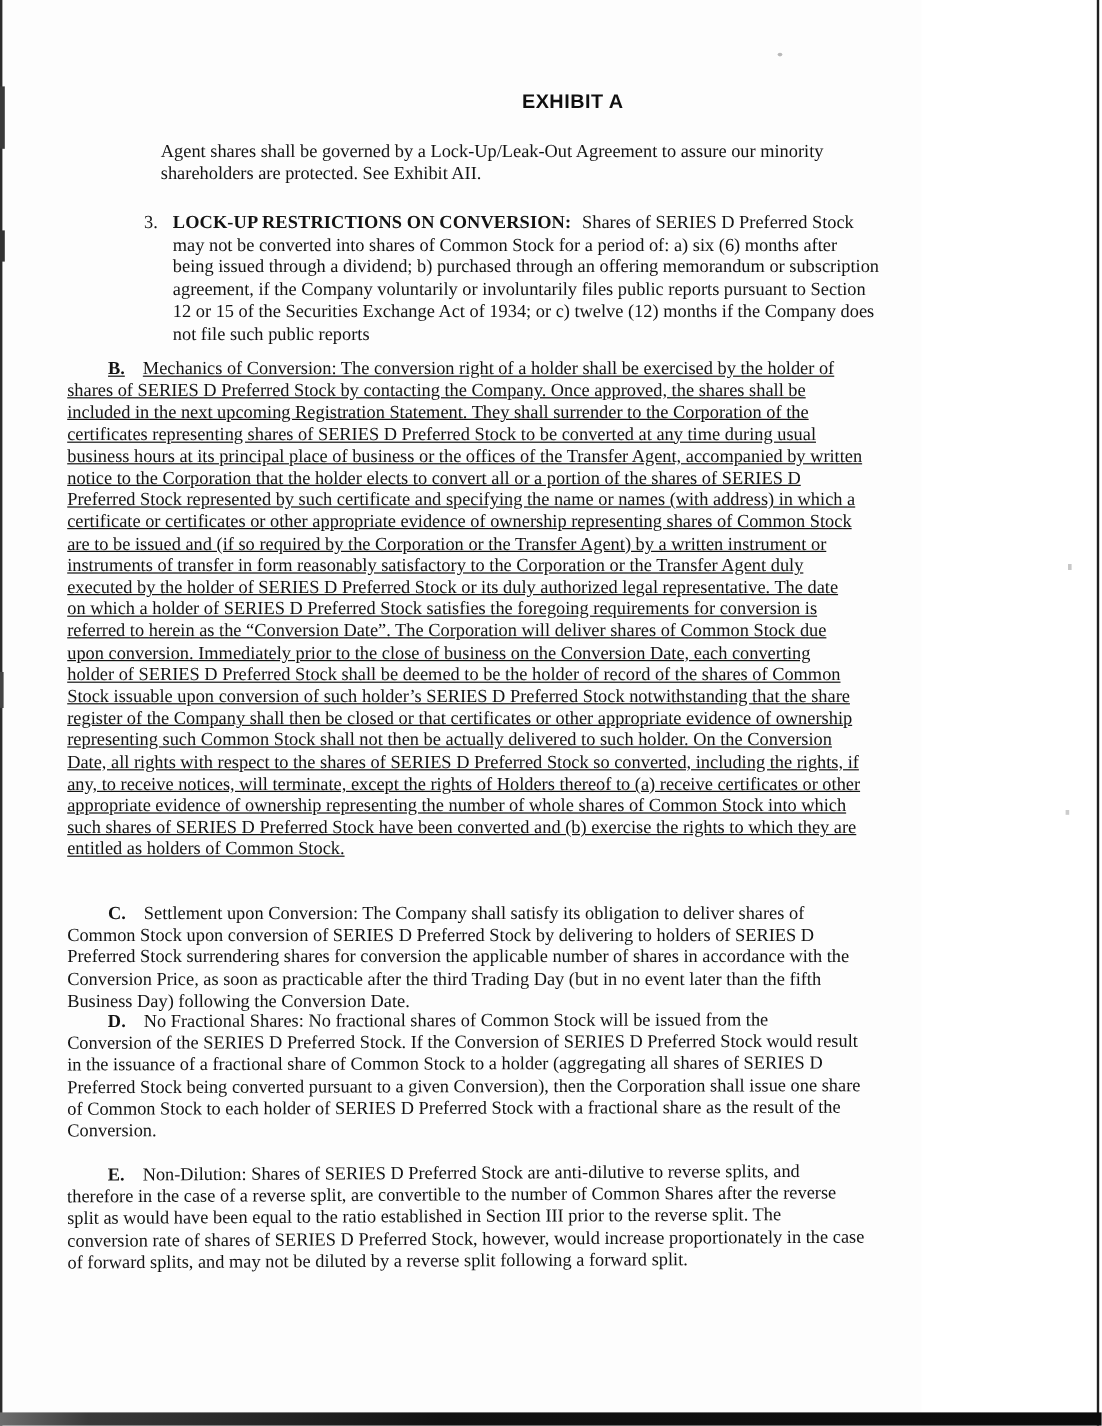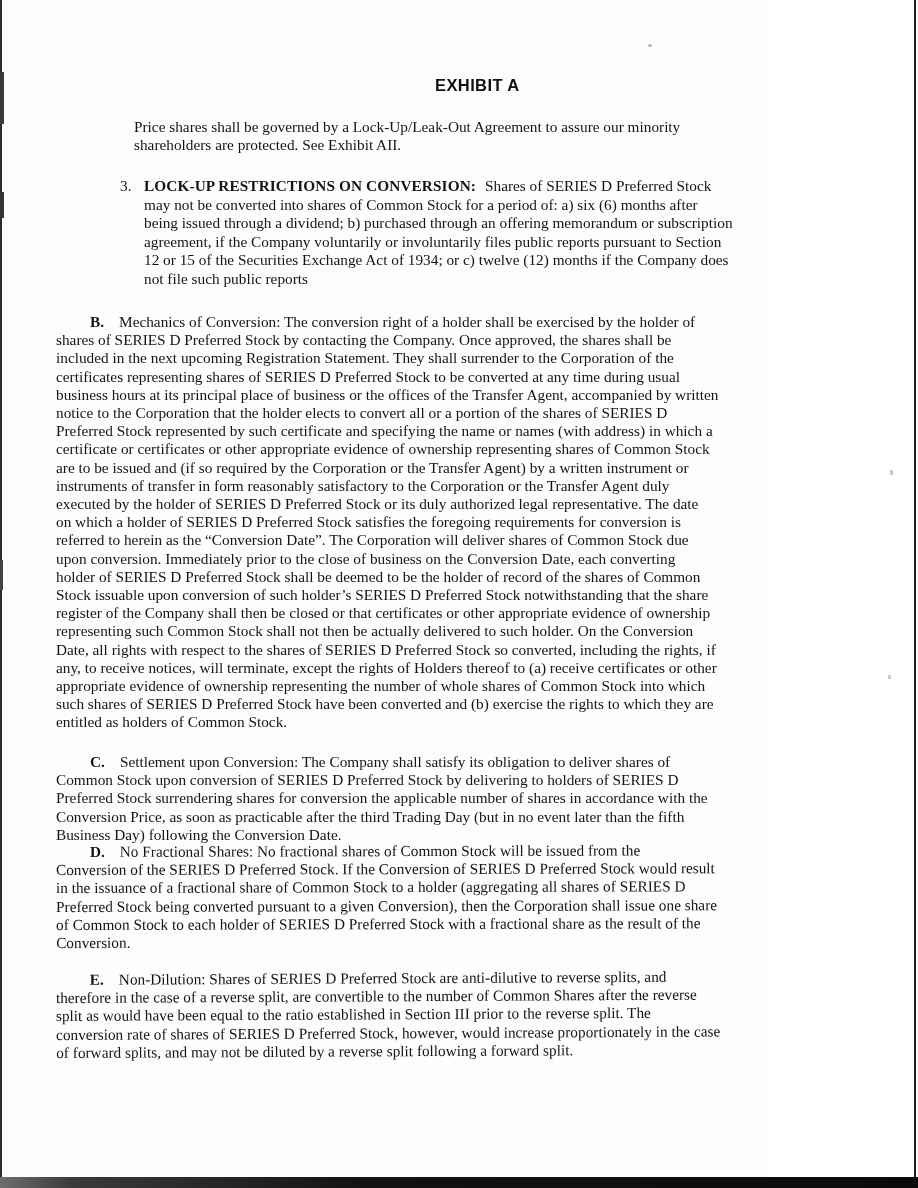--- a/index.html
+++ b/index.html
@@ -63,21 +63,21 @@
     white-space: pre-line;
   }
   .item-heading { font-weight: 700; margin-right: 9px; letter-spacing: 0.1px; }
   .body-para {
     position: absolute; left: 56px; width: 858px; margin: 0;
     font-size: 15.3px; line-height: 18.2px;
     text-indent: 34px;
     white-space: pre-line;
   }
   .para-label { font-weight: 700; margin-right: 15px; }
-  .para-b { top: 313px; }
+  .para-b { top: 299px; text-decoration: underline; }
   .para-c { top: 753px; }
   .para-d { top: 843px; transform: rotate(-0.15deg); transform-origin: left center; }
   .para-e { top: 971px; transform: rotate(-0.3deg);  transform-origin: left center; }
 </style>
 </head>
 <body>
 
 <div class="page">
 
   <div class="edge-left"></div>
@@ -85,21 +85,21 @@
   <div class="edge-left-speck2"></div>
   <div class="edge-left-speck3"></div>
   <div class="edge-right"></div>
   <div class="bottom-bar"></div>
   <div class="speck-a"></div>
   <div class="speck-b"></div>
   <div class="speck-c"></div>
 
   <div class="doc-title">EXHIBIT A</div>
 
-  <div class="intro">Price shares shall be governed by a Lock-Up/Leak-Out Agreement to assure our minority
+  <div class="intro">Agent shares shall be governed by a Lock-Up/Leak-Out Agreement to assure our minority
 shareholders are protected. See Exhibit AII.</div>
 
   <div class="list-item">
     <span class="item-number">3.</span>
     <p class="item-text"><b class="item-heading">LOCK-UP RESTRICTIONS ON CONVERSION:</b><span>Shares of SERIES D Preferred Stock
 may not be converted into shares of Common Stock for a period of: a) six (6) months after
 being issued through a dividend; b) purchased through an offering memorandum or subscription
 agreement, if the Company voluntarily or involuntarily files public reports pursuant to Section
 12 or 15 of the Securities Exchange Act of 1934; or c) twelve (12) months if the Company does
 not file such public reports</span></p>

